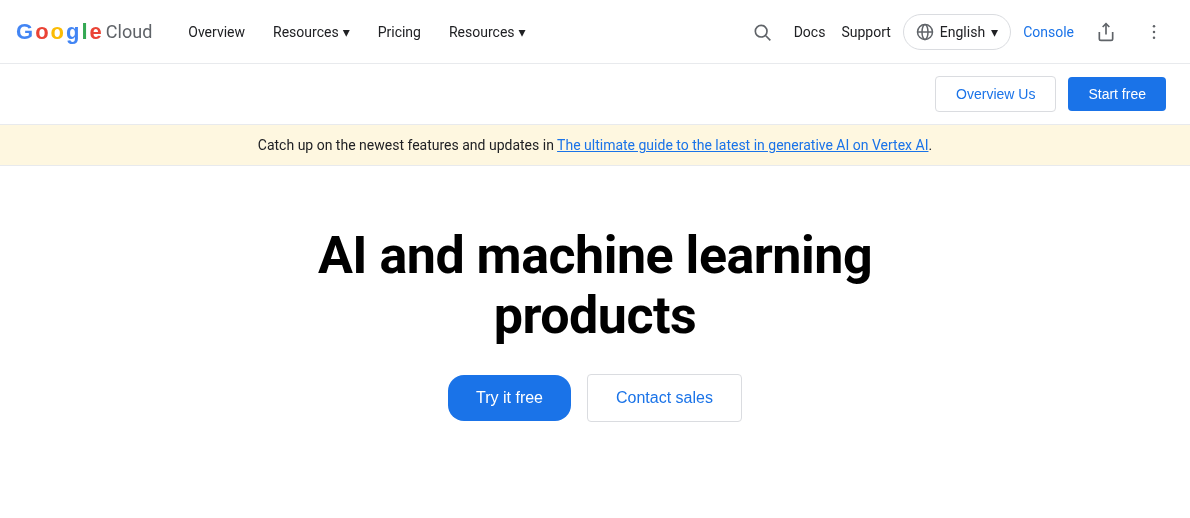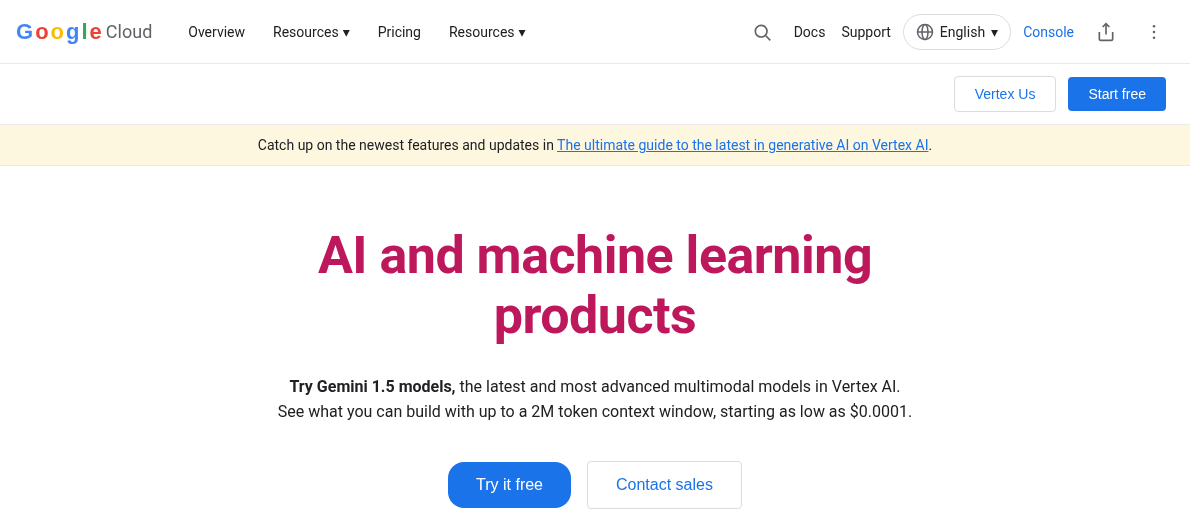--- a/index.html
+++ b/index.html
@@ -189,21 +189,21 @@
       flex-direction: column;
       align-items: center;
       padding: 60px 24px 40px;
       text-align: center;
       background: #fff;
     }
 
     .hero-title {
       font-size: 52px;
       font-weight: 700;
-      color: #be185d;
+      color: #000000;
       line-height: 1.15;
       max-width: 700px;
       margin-bottom: 28px;
       letter-spacing: -0.5px;
     }
 
     .hero-subtitle {
       font-size: 16px;
       color: #202124;
       line-height: 1.6;
@@ -315,30 +315,27 @@
       <svg width="20" height="20" viewBox="0 0 24 24" fill="#5f6368">
         <circle cx="12" cy="5" r="1.5"></circle>
         <circle cx="12" cy="12" r="1.5"></circle>
         <circle cx="12" cy="19" r="1.5"></circle>
       </svg>
     </div>
   </div>
 </nav>
 
 <div class="action-bar">
-  <button class="contact-us-btn">Vertex Us</button>
+  <button class="contact-us-btn">Overview Us</button>
   <button class="start-free-btn">Start free</button>
 </div>
 
 <div class="banner">
   <span>Catch up on the newest features and updates in </span><a class="banner-link">The ultimate guide to the latest in generative AI on Vertex AI</a><span>.</span>
 </div>
 
 <section class="hero">
   <h1 class="hero-title">AI and machine learning products</h1>
-  <p class="hero-subtitle">
-    <strong>Try Gemini 1.5 models,</strong><span> the latest and most advanced multimodal models in Vertex AI.<br>See what you can build with up to a 2M token context window, starting as low as $0.0001.</span>
-  </p>
   <div class="hero-buttons">
     <button class="try-free-btn">Try it free</button>
     <button class="contact-sales-btn">Contact sales</button>
   </div>
 </section>
 
 </body></html>

